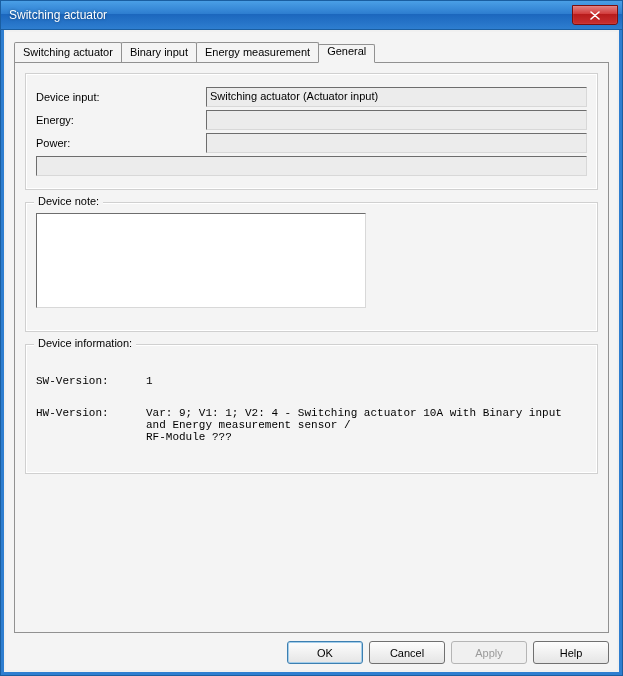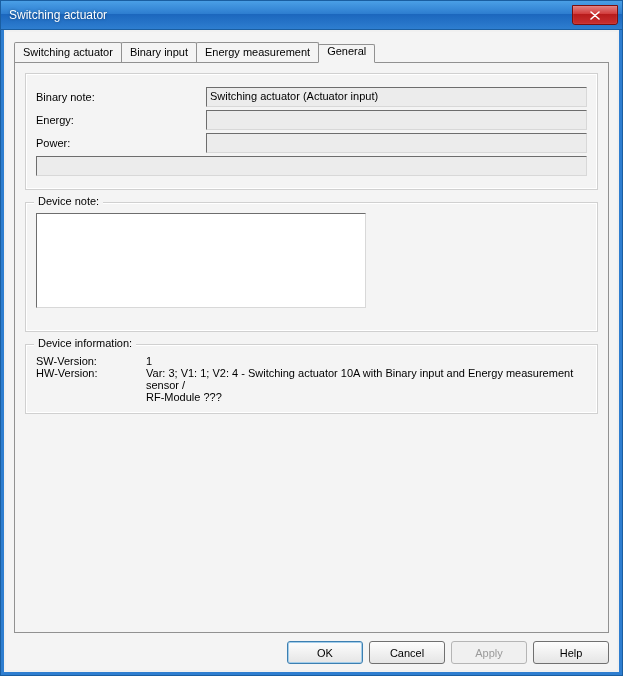--- a/index.html
+++ b/index.html
@@ -157,21 +157,22 @@
     background: #fff;
     resize: none;
     font-family: inherit;
     font-size: inherit;
     padding: 2px;
     box-sizing: border-box;
   }
 
   .info-row {
     display: flex;
-    margin: 0 0;
+    margin: 20px 0;
+    font-family: Liberation Mono, monospace;
   }
   .info-row .label {
     width: 110px;
   }
   .info-row .value {
     flex: 1;
     white-space: pre-line;
   }
 
   
@@ -225,21 +226,21 @@
         <div class="tab"><span>Binary input</span></div>
         <div class="tab"><span>Energy measurement</span></div>
         <div class="tab active"><span>General</span></div>
       </div>
 
       <div class="tab-body">
 
         <div class="group">
 
           <div class="row">
-            <span class="label">Binary note:</span>
+            <span class="label">Device input:</span>
             <div class="ro-field">Switching actuator (Actuator input)</div>
           </div>
           <div class="row">
             <span class="label">Energy:</span>
             <div class="ro-field"></div>
           </div>
           <div class="row">
             <span class="label">Power:</span>
             <div class="ro-field"></div>
           </div>
@@ -255,21 +256,21 @@
 
         <div class="group">
           <span class="legend">Device information:</span>
 
           <div class="info-row">
             <span class="label">SW-Version:</span>
             <span class="value">1</span>
           </div>
           <div class="info-row">
             <span class="label">HW-Version:</span>
-            <span class="value">Var: 3;  V1: 1;  V2: 4 - Switching actuator 10A  with Binary input and Energy measurement sensor /
+            <span class="value">Var: 9;  V1: 1;  V2: 4 - Switching actuator 10A  with Binary input and Energy measurement sensor /
 RF-Module ???</span>
           </div>
         </div>
 
       </div>
 
       <div class="button-bar">
         <div class="btn default">
             <span>OK</span>
           </div>

